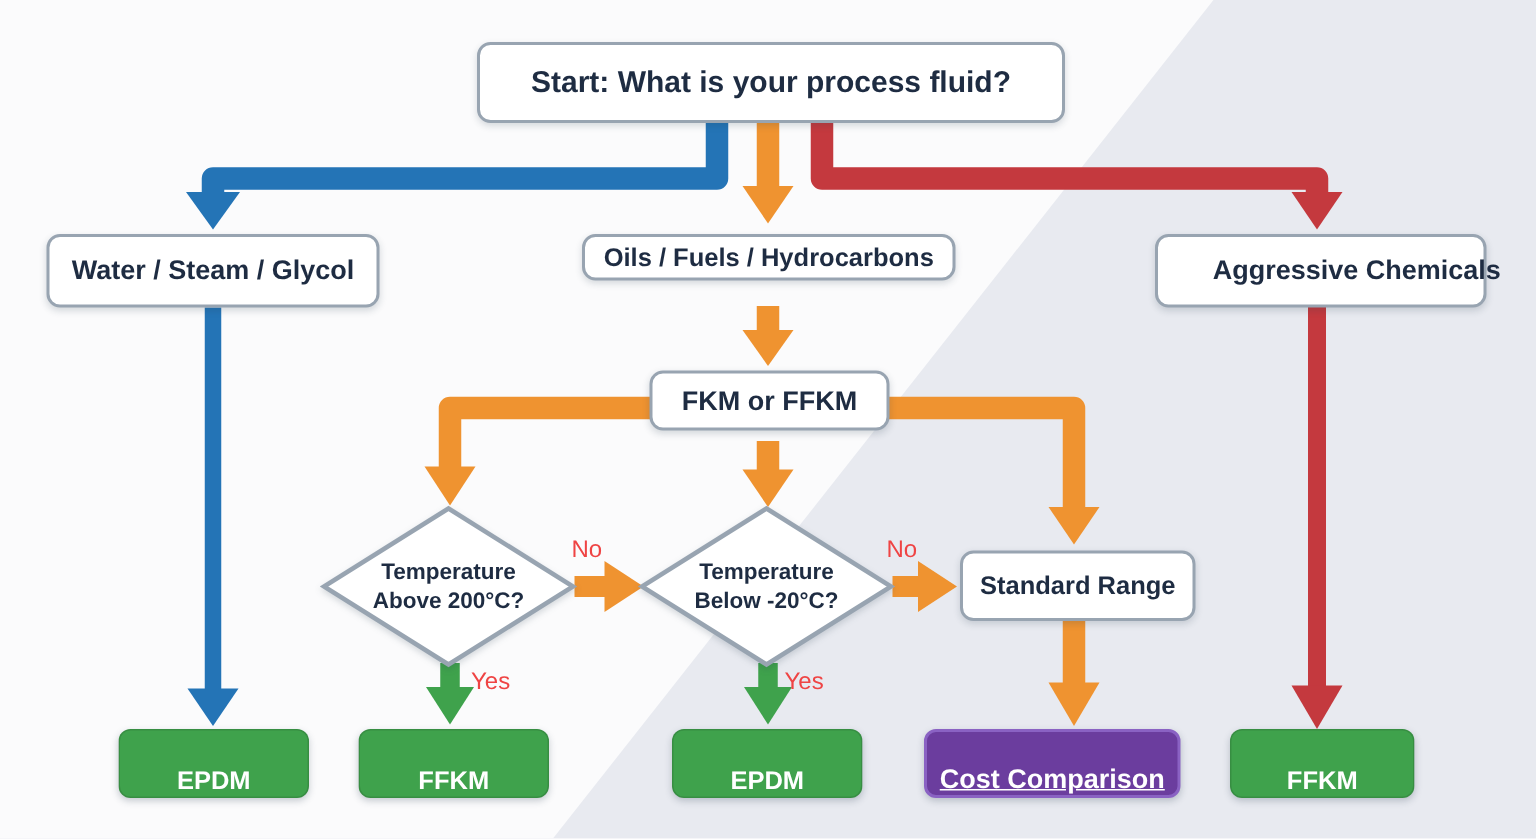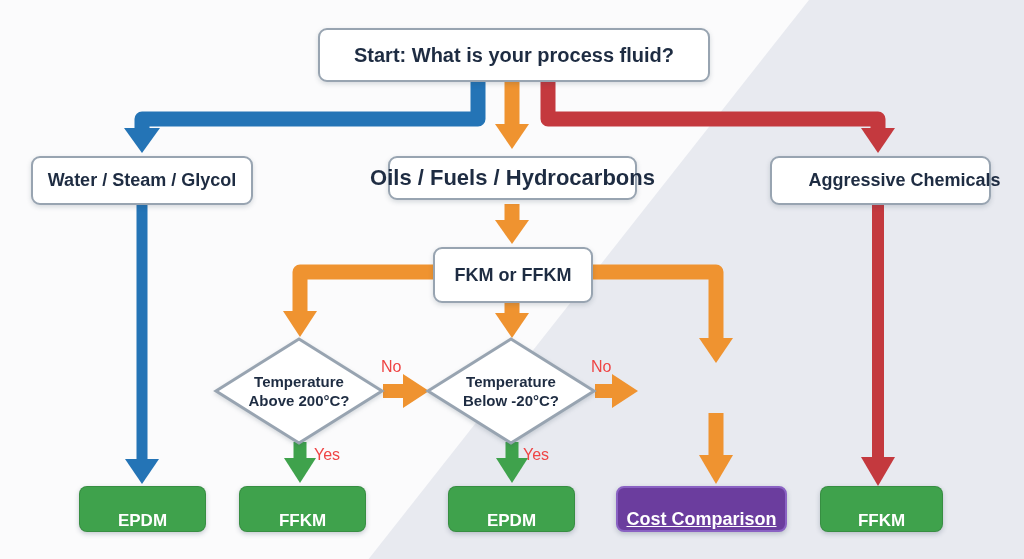--- a/index.html
+++ b/index.html
@@ -26,23 +26,23 @@
   .box{
     position:absolute;background:#ffffff;
     border:2.5px solid var(--box_border);border-radius:9px;
     display:flex;align-items:center;justify-content:center;
     color:var(--text_dark);white-space:nowrap;
     box-shadow:0 2px 5px rgba(40,60,80,.18);
     box-sizing:border-box;font-weight:600;font-size:18px;
   }
   .start-box{left:318px;top:28px;width:392px;height:54px;font-size:20px;font-weight:700;}
   .water-box{left:31px;top:156px;width:222px;height:49px;}
-  .oils-box{left:388px;top:156px;width:249px;height:44px;font-size:22px;}
+  .oils-box{left:388px;top:156px;width:249px;height:31px;font-size:17px;}
   .aggr-box{left:770px;top:156px;width:221px;height:49px;padding-left:48px;}
-  .fkm-box{left:433px;top:247px;width:160px;height:56px;}
+  .fkm-box{left:433px;top:247px;width:160px;height:40px;}
   .std-box{left:640px;top:367px;width:157px;height:47px;font-size:17px;}
   .diamond-label{
     position:absolute;display:flex;flex-direction:column;
     align-items:center;justify-content:center;text-align:left;
     color:var(--text_dark);font-weight:600;font-size:15px;line-height:1.3;
     width:166px;height:104px;
   }
   .d1-label{left:216px;top:339px;}
   .d2-label{left:428px;top:339px;}
   .result{
@@ -129,20 +129,23 @@
   </div>
   <div class="box oils-box">
     <span>Oils / Fuels / Hydrocarbons</span>
   </div>
   <div class="box aggr-box">
     <span>Aggressive Chemicals</span>
   </div>
   <div class="box fkm-box">
     <span>FKM or FFKM</span>
   </div>
+  <div class="box std-box">
+    <span>Standard Range</span>
+  </div>
 
   <div class="diamond-label d1-label">
     <span>Temperature</span>
     <span>Above 200°C?</span>
   </div>
   <div class="diamond-label d2-label">
     <span>Temperature</span>
     <span>Below -20°C?</span>
   </div>
 

